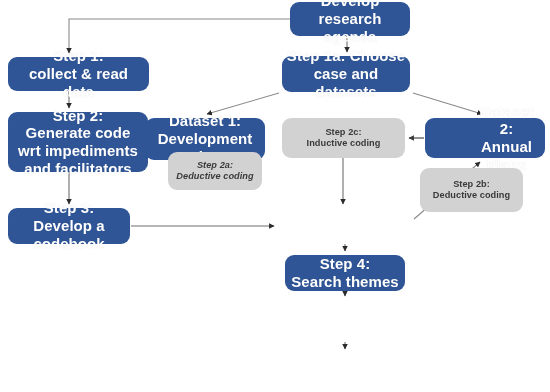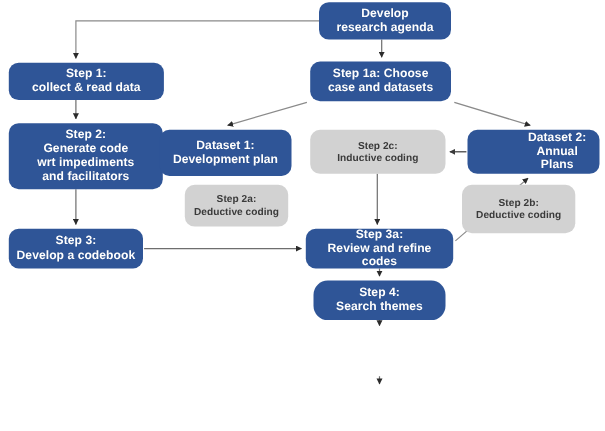--- a/index.html
+++ b/index.html
@@ -40,21 +40,21 @@
   }
   .node .nlabel {
     display: block;
     white-space: pre-line;
     width: 100%;
   }
   .node.blue {
     background: #2f5597;
     color: #ffffff;
     font-weight: bold;
-    font-size: 11px;
+    font-size: 15px;
     text-shadow: 0 0 1px rgba(0,0,0,0.15);
   }
   .node.gray {
     background: #d2d2d2;
     color: #3a3a3a;
     font-weight: bold;
     font-size: 9.2px;
   }
 </style>
 </head>
@@ -129,40 +129,36 @@
   <div class="node gray" style="left:282px; top:118px; width:123px; height:40px;">
     <span class="nlabel">Step 2c:
 Inductive coding</span>
   </div>
 
   <div class="node blue" style="left:425px; top:118px; width:120px; height:40px;padding-left:47px;">
     <span class="nlabel">Dataset 2:
 Annual Plans</span>
   </div>
 
-  <div class="node gray" style="left:168px; top:168px; width:94px; height:38px;">
+  <div class="node gray" style="left:168px; top:152px; width:94px; height:38px;font-style:italic;">
     <span class="nlabel">Step 2a:
 Deductive coding</span>
   </div>
 
   <div class="node gray" style="left:420px; top:168px; width:103px; height:44px;">
     <span class="nlabel">Step 2b:
 Deductive coding</span>
   </div>
 
   <div class="node blue" style="left:8px; top:208px; width:122px; height:36px;">
     <span class="nlabel">Step 3:
 Develop a codebook</span>
   </div>
 
-  <div class="node blue" style="left:278px; top:208px; width:134px; height:36px;">
-    <span class="nlabel">Step 3a:
-Review and refine codes</span>
-  </div>
 
-  <div class="node blue" style="left:285px; top:255px; width:120px; height:36px;border-radius:13px;">
+  <div class="node blue" style="left:285px; top:255px; width:120px; height:36px;">
     <span class="nlabel">Step 4:
 Search themes</span>
   </div>
 
 
 
 </div>
 
 </body></html>

